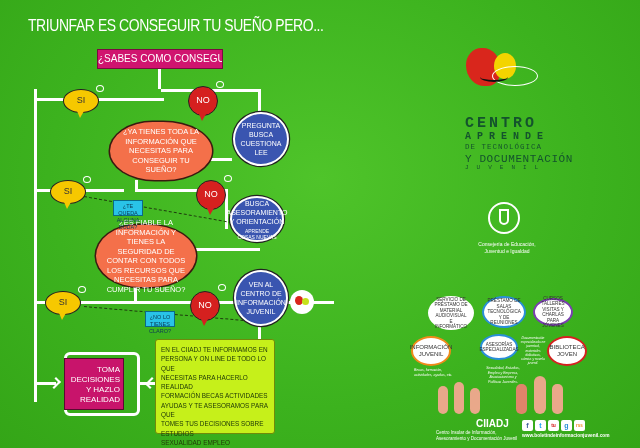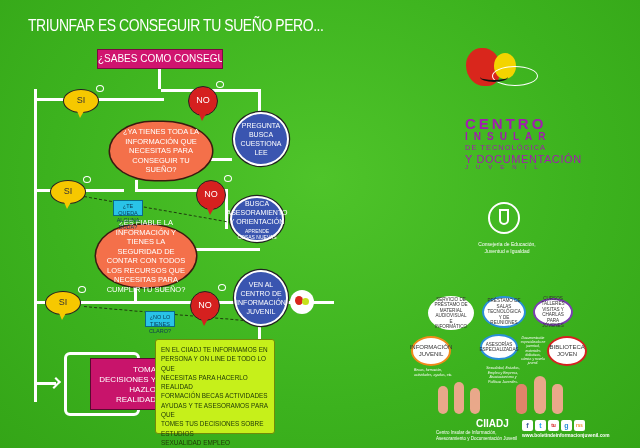--- a/index.html
+++ b/index.html
@@ -64,30 +64,30 @@
     background: #29c3e8; border: 1px solid #0b6a86;
     color: #0b3a55; font-size: 5.5px; text-align: center; line-height: 7px;
     padding: 2px 2px;
   }
   .dotted { position: absolute; height: 0; border-top: 1px dashed #1f3d0f; transform-origin: left center; }
   .decide-outer {
     left: 64px; top: 352px; width: 76px; height: 64px;
     border: 3px solid #fff; border-radius: 6px;
   }
   .decide-box {
-    left: 90px; top: 358px; width: 70px; height: 52px;
+    left: 64px; top: 358px; width: 60px; height: 52px;
     background: #c8146b; border: 1px solid #5a0a30;
     color: #fff; font-size: 8px; text-align: right; line-height: 10px; padding: 6px 3px;
   }
   .info-box {
     left: 155px; top: 339px; width: 120px; height: 95px;
     background: #c6f01a; border: 1px solid #6f8a0a; border-radius: 3px;
     color: #203a08; font-size: 6.4px; line-height: 9.3px; padding: 5px 5px;
   }
-  .logo-name { color: #a21caf; text-align: center; }
+  .logo-name { color: #14532d; text-align: center; font-family: Liberation Mono, monospace; }
   .small-bubble {
     background: #fff; border-radius: 50%; font-size: 4.6px; line-height: 5.5px;
     color: #333; text-align: center; display: flex; align-items: center; justify-content: center; padding: 4px;
   }
   .social-icon {
     width: 11px; height: 11px; border-radius: 2px; background: #fff; font-size: 7px;
     text-align: center; line-height: 11px; font-weight: bold;
   }
 </style>
 </head>
@@ -169,21 +169,21 @@
   <div>ASOCIACIONISMO ETC</div>
 </div>
 
 <div class="abs" style="left:462px; top:44px; width:80px; height:70px;">
   <div style="position:absolute; left:4px; top:4px; width:34px; height:38px; border-radius:50% 55% 40% 60%; background:#d9261c;"></div>
   <div style="position:absolute; left:32px; top:9px; width:22px; height:26px; border-radius:50%; background:#f3d400;"></div>
   <div style="position:absolute; left:30px; top:22px; width:46px; height:20px; border-radius:50%; border:1px solid #fff;"></div>
   <div style="position:absolute; left:18px; top:28px; width:28px; height:10px; border-bottom:2px solid #111; border-radius:0 0 50% 50%;"></div>
 </div>
 <div class="abs logo-name" style="left:465px; top:115px; font-size:15px; font-weight:bold; letter-spacing:3px;">CENTRO</div>
-<div class="abs logo-name" style="left:465px; top:131px; font-size:10px; font-weight:bold; letter-spacing:6px;">INSULAR</div>
+<div class="abs logo-name" style="left:465px; top:131px; font-size:10px; font-weight:bold; letter-spacing:6px;">APRENDE</div>
 <div class="abs logo-name" style="left:465px; top:143px; font-size:7.5px; letter-spacing:1px;">DE TECNOLÓGICA</div>
 <div class="abs logo-name" style="left:465px; top:153px; font-size:11px; letter-spacing:0.6px;">Y DOCUMENTACIÓN</div>
 <div class="abs logo-name" style="left:465px; top:164px; font-size:6px; letter-spacing:8px;">JUVENIL</div>
 
 <div class="abs" style="left:488px; top:202px; width:32px; height:32px; border:2px solid #fff; border-radius:50%;">
   <div style="position:absolute; left:9px; top:5px; width:10px; height:16px; border:2px solid #fff; border-radius:0 0 6px 6px;"></div>
 </div>
 <div class="abs" style="left:472px; top:241px; width:70px; font-size:5px; color:#fff; text-align:center; line-height:7px;">
   <div>Consejería de Educación,</div>
   <div>Juventud e Igualdad</div>

